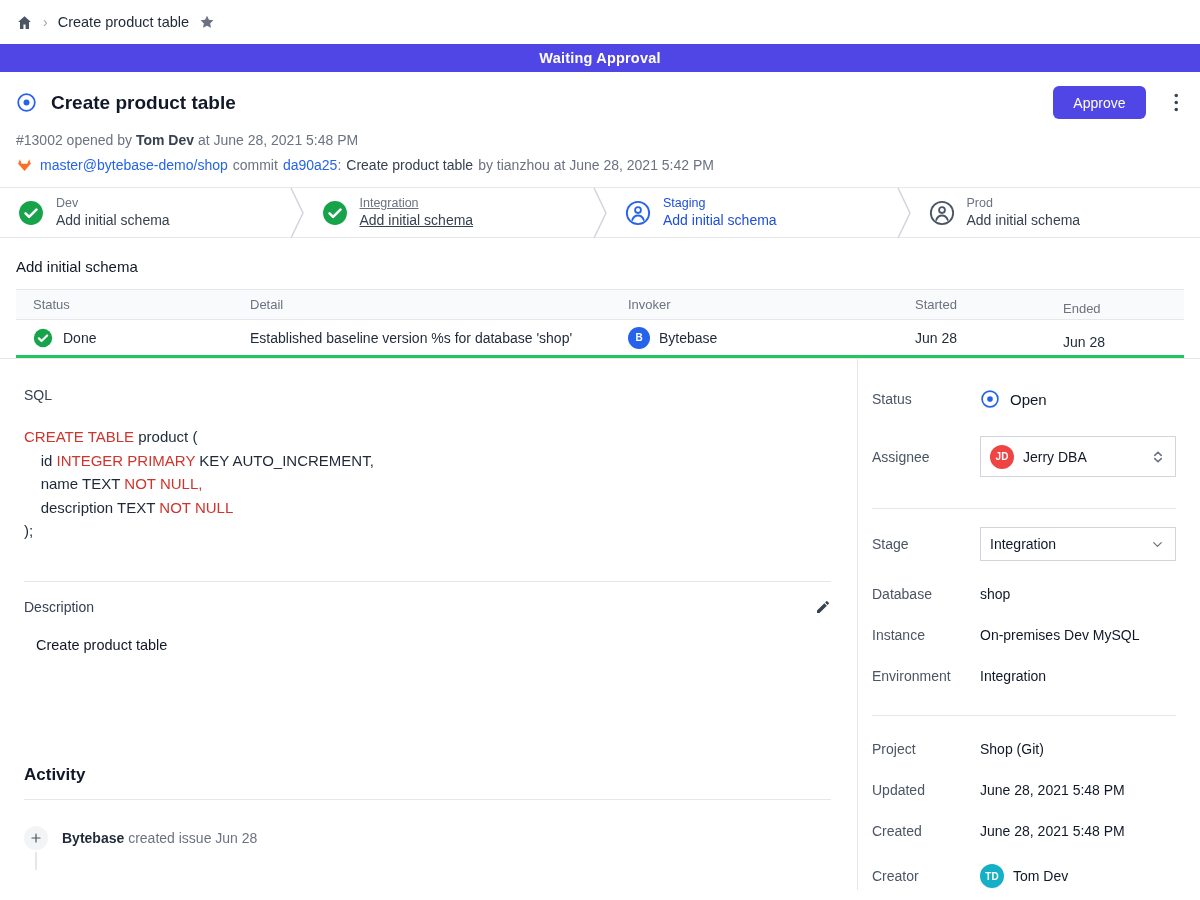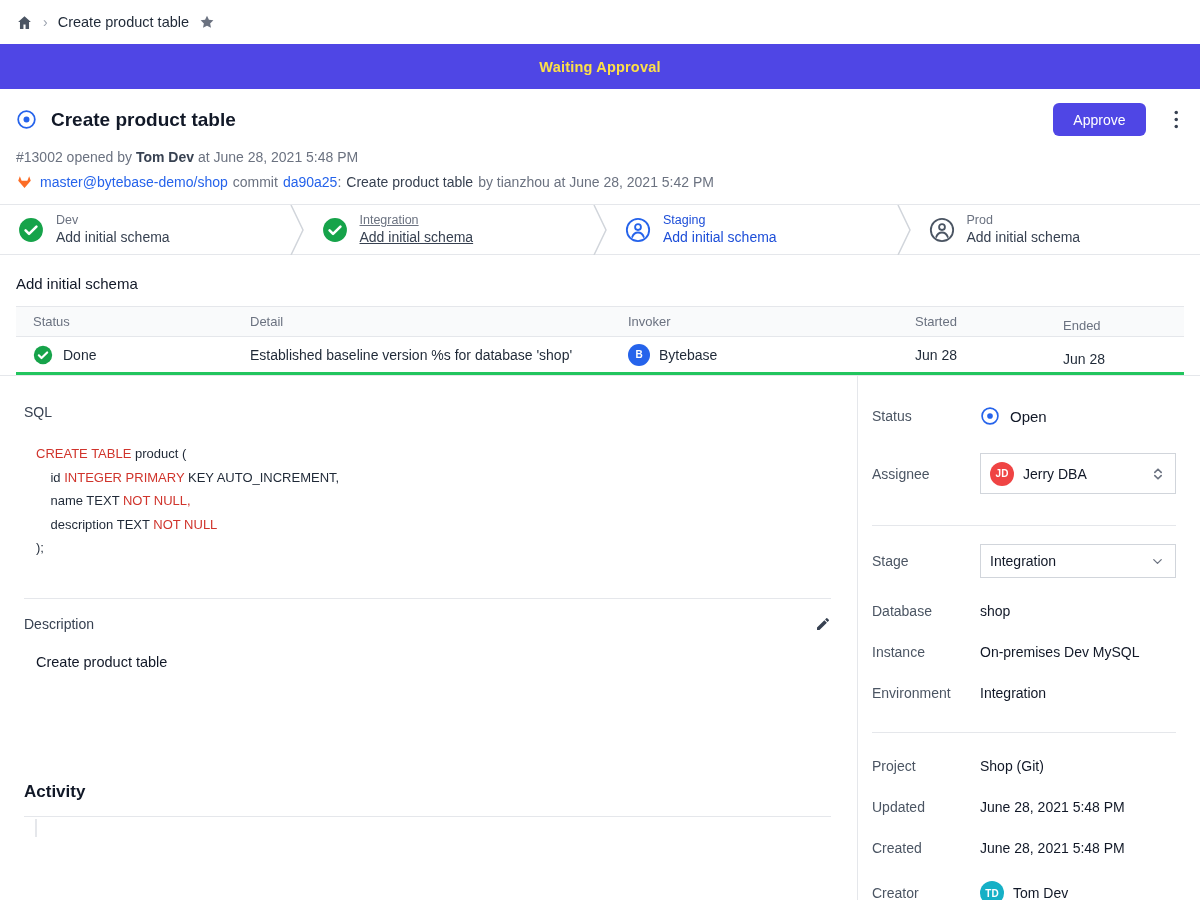--- a/index.html
+++ b/index.html
@@ -5,21 +5,21 @@
   * { margin:0; padding:0; box-sizing:border-box; }
   html,body { width:1200px; height:900px; overflow:hidden; background:#fff;
     font-family:"Liberation Sans","DejaVu Sans",sans-serif; color:#111827; }
 
   
   .crumb-bar { height:44px; display:flex; align-items:center; padding:0 16px; gap:10px; background:#fff; }
   .crumb-bar .sep { color:#9ca3af; font-size:14px; }
   .crumb-title { font-size:14.5px; color:#1f2937; }
 
   
-  .banner { height:45px; background:#4f46e5; color:#fde047; display:flex; align-items:center; justify-content:center;
+  .banner { height:28px; background:#4f46e5; color:#ffffff; display:flex; align-items:center; justify-content:center;
     font-size:14.5px; font-weight:700; letter-spacing:.2px; }
 
   
   .issue-header { padding:14px 16px 14px 16px; }
   .title-row { display:flex; align-items:center; gap:14px; }
   .issue-title { font-size:19px; font-weight:700; color:#111827; flex:0 0 auto; }
   .title-spacer { flex:1; }
   .approve-btn { background:#4f46e5; color:#fff; border:none; border-radius:6px; height:33px; padding:0 20px;
     font-size:14px; font-weight:500; cursor:pointer; font-family:inherit; }
   .kebab { margin-left:14px; margin-right:6px; cursor:pointer; display:flex; align-items:center; }
@@ -53,21 +53,21 @@
   .col-invoker{ width:287px; display:flex; align-items:center; gap:9px;}
   .col-started{ width:148px; }
   .col-ended{ flex:1;margin-top:8px; }
 
   
   .split { display:flex; border-top:1px solid #e5e7eb; height:532px;justify-content:center; }
   .main-left { width:858px; padding:28px 26px 0 24px; position:relative; }
   .sidebar { flex:1; border-left:1px solid #e5e7eb; padding:26px 24px 0 14px; }
 
   .sql-label { font-size:14px; color:#374151; }
-  .sql-code { margin-top:22px; margin-left:12px; font-size:13px; line-height:23.5px; white-space:pre; color:#1f2937; }
+  .sql-code { margin-top:22px; margin-left:0; font-size:15px; line-height:23.5px; white-space:pre; color:#1f2937; }
   .sql-code .kw { color:#d0342c; }
 
   .left-hr { border:none; border-top:1px solid #e5e7eb; margin:38px 0 0 0; }
   .desc-row { margin-top:17px; display:flex; align-items:center; }
   .desc-label { font-size:14px; color:#374151; flex:1; }
   .desc-content { margin-top:22px; margin-left:12px; font-size:14.5px; color:#111827; }
 
   .activity-title { margin-top:112px; font-size:17px; font-weight:700; color:#111827; }
   .activity-hr { border:none; border-top:1px solid #e5e7eb; margin:14px 0 0 0; }
   .activity-item { margin-top:26px; display:flex; align-items:center; gap:14px; }
@@ -267,20 +267,32 @@
       <span style="display:flex;cursor:pointer">
         <svg width="16" height="16" viewBox="0 0 24 24">
             <path fill="#374151" d="M3 17.25V21h3.75L17.81 9.94l-3.75-3.75L3 17.25zM20.71 7.04a1 1 0 0 0 0-1.41l-2.34-2.34a1 1 0 0 0-1.41 0l-1.83 1.83 3.75 3.75 1.83-1.83z"></path>
           </svg>
       </span>
     </div>
     <div class="desc-content">Create product table</div>
 
     <div class="activity-title">Activity</div>
     <hr class="activity-hr">
+    <div class="activity-item">
+      <span class="plus-circle">
+        <svg width="12" height="12" viewBox="0 0 24 24">
+            <path d="M12 4v16M4 12h16" stroke="#4b5563" stroke-width="2.4" stroke-linecap="round"></path>
+          </svg>
+      </span>
+      <span class="activity-text">
+        <span class="actor">Bytebase</span>
+        <span>created issue</span>
+        <span>Jun 28</span>
+      </span>
+    </div>
     <div class="timeline-line"></div>
   </div>
 
   <div class="sidebar">
     <div class="side-row row-status">
       <span class="side-label">Status</span>
       <span class="side-value">
         <span style="display:flex">
           <svg width="20" height="20" viewBox="0 0 24 24">
               <circle cx="12" cy="12" r="9.5" fill="none" stroke="#2563eb" stroke-width="2"></circle>

